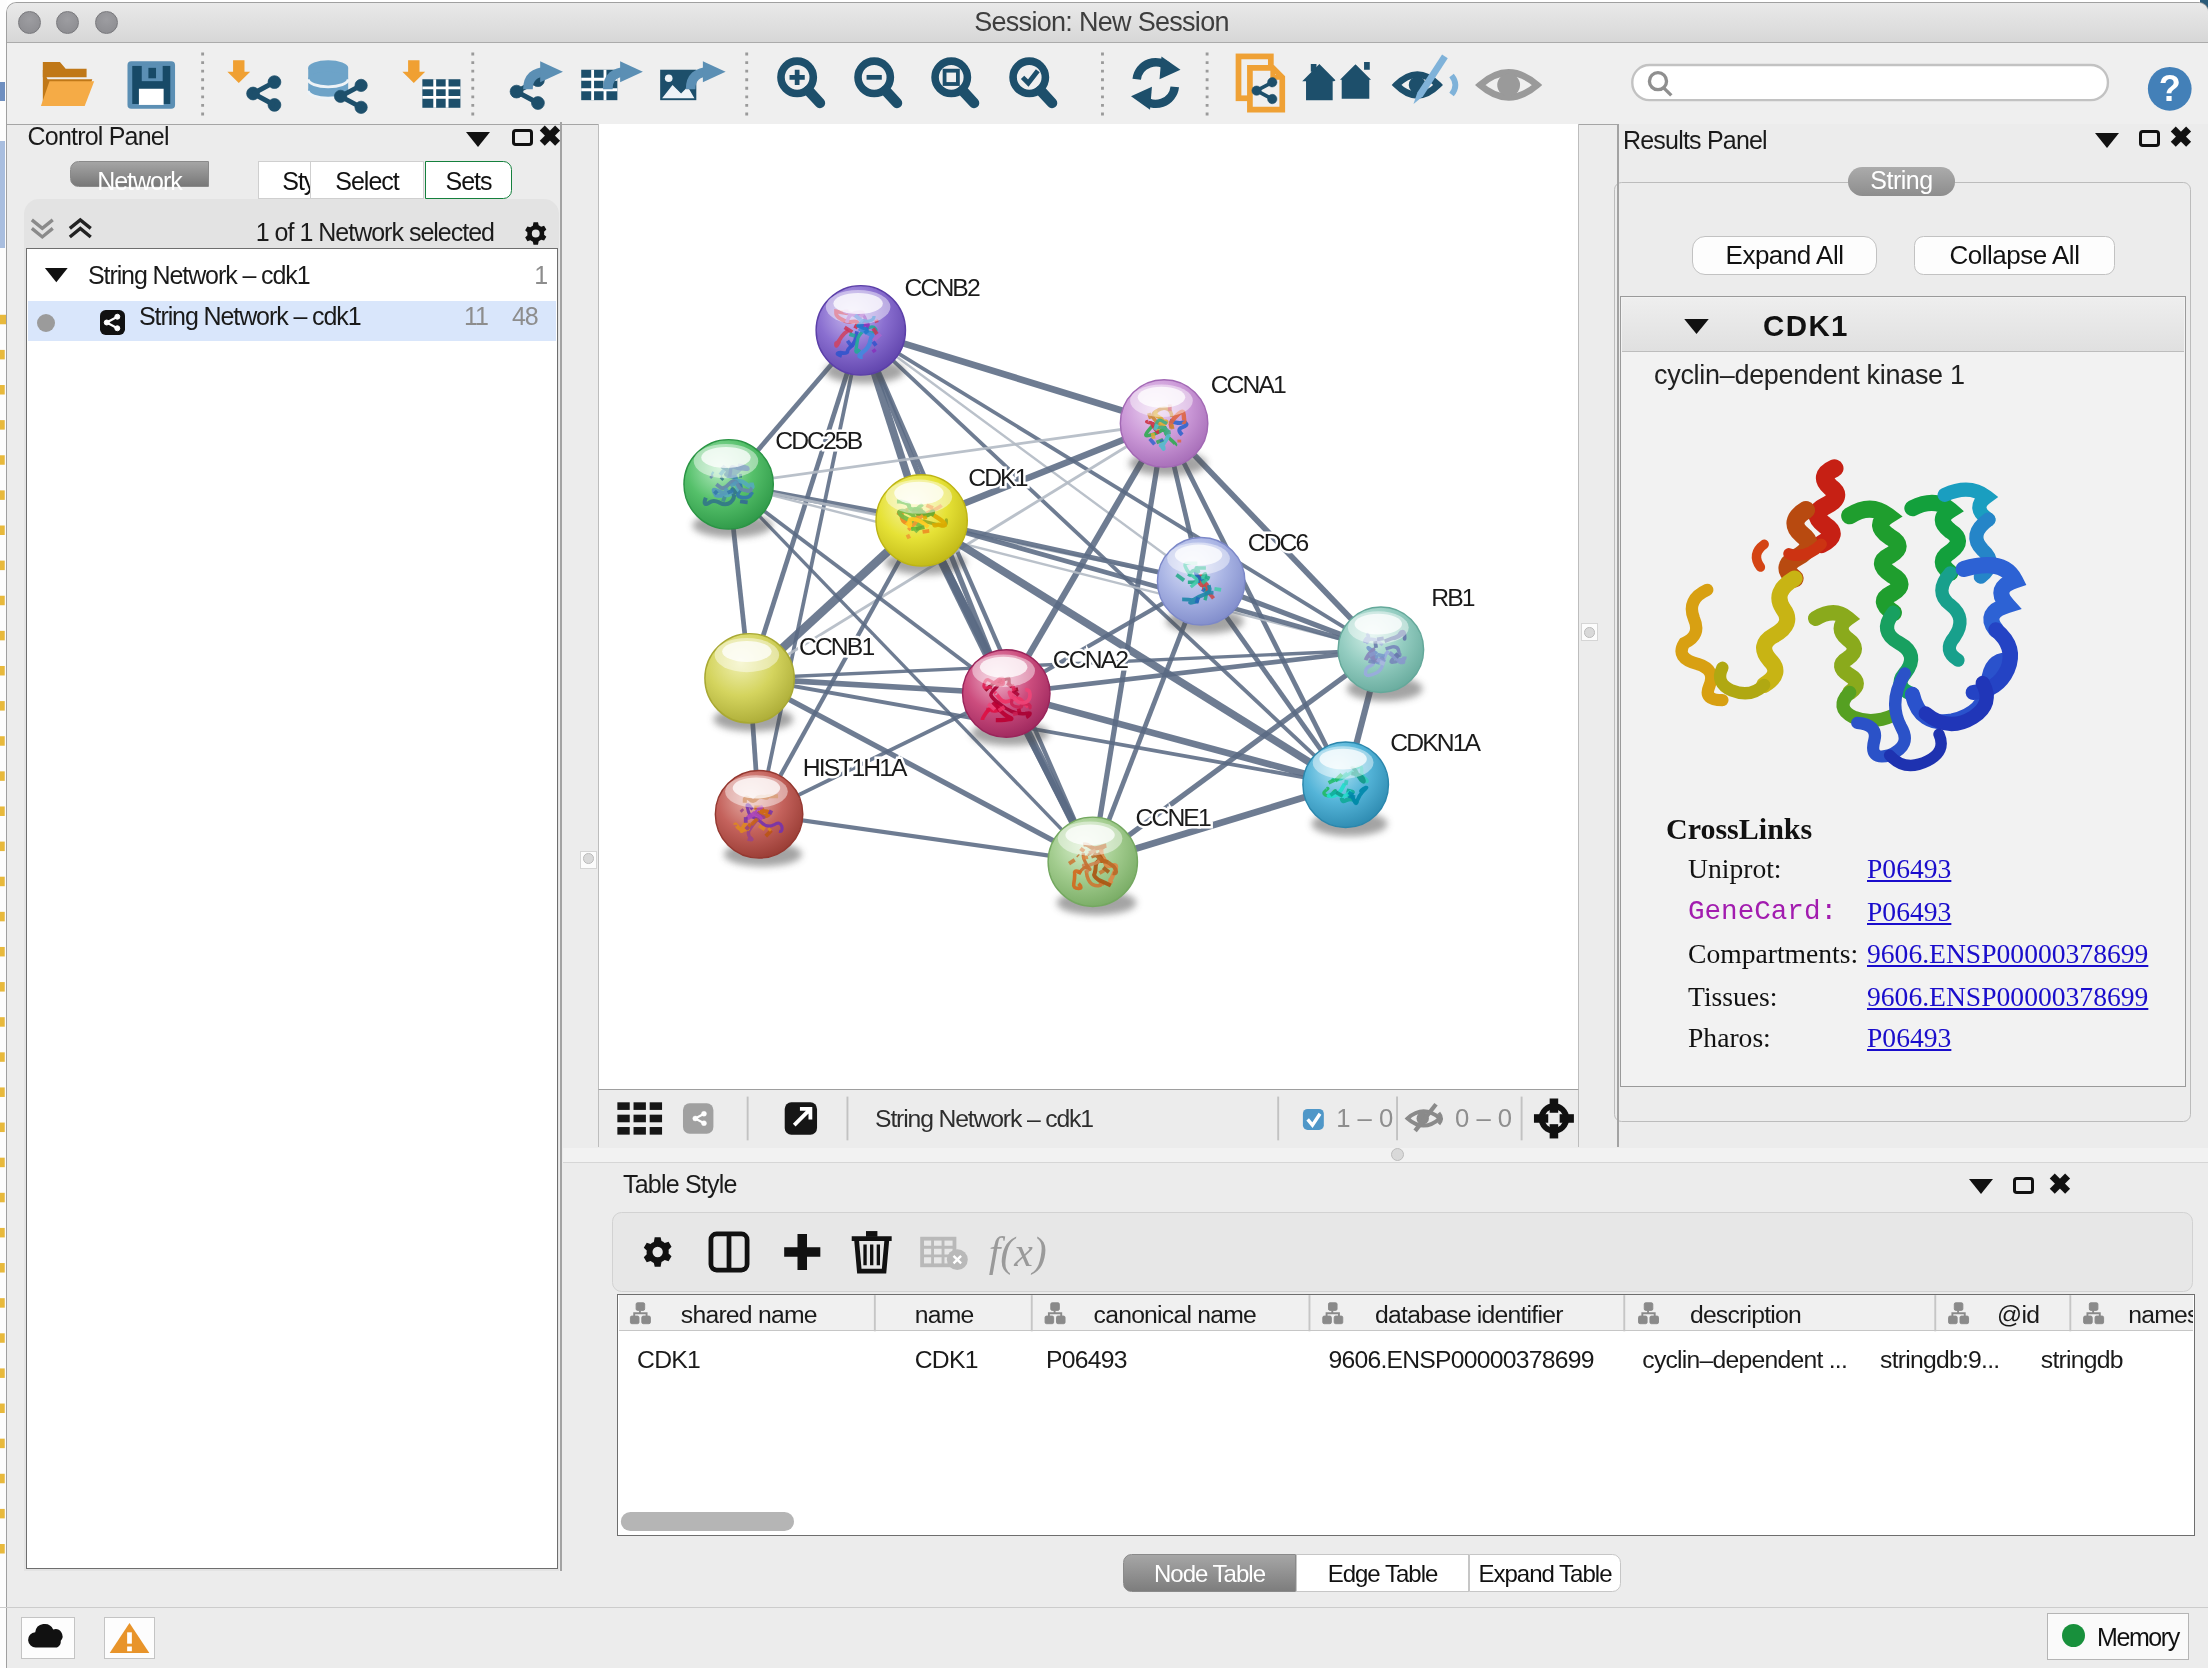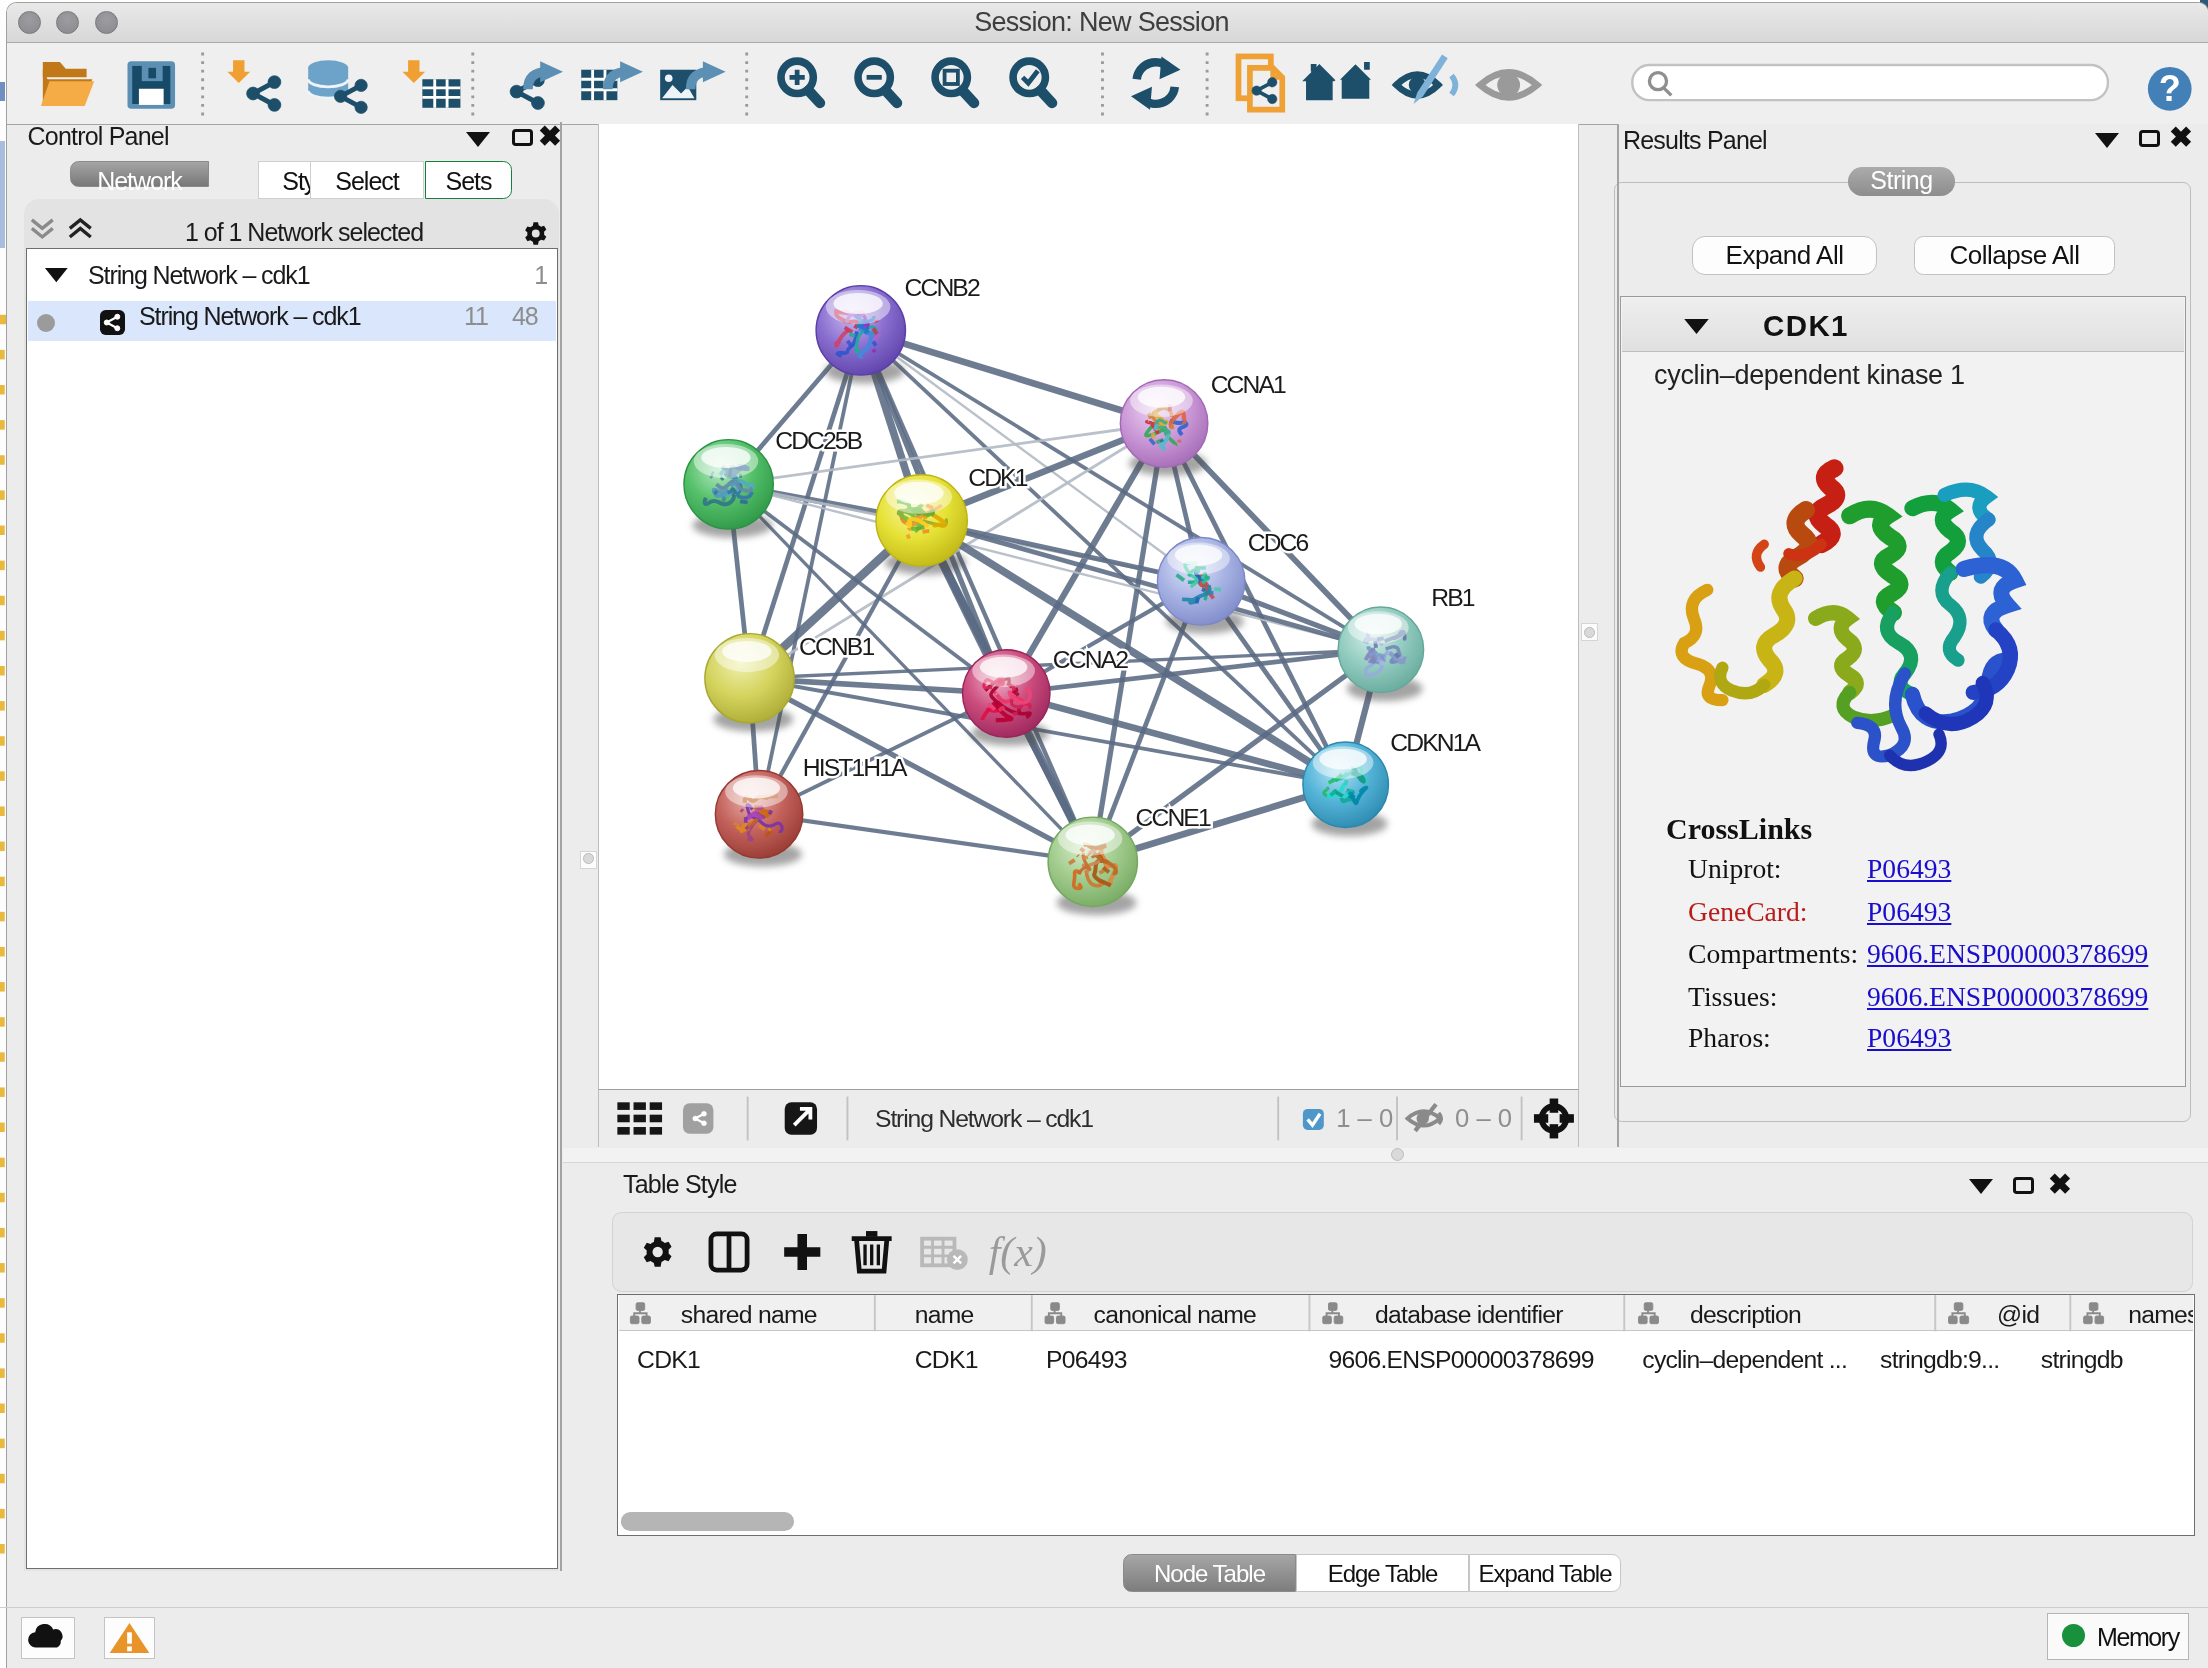--- a/index.html
+++ b/index.html
@@ -268,21 +268,21 @@
 <div class="abs" style="left:24px;top:199px;width:535px;height:1372px;background:#e3e3e3;border-radius:15px 15px 0 0;"></div>
 
 <svg class="abs" style="left:28.5px;top:217px;" width="76" height="28.5" viewBox="0 0 80 30">
   <g fill="none" stroke="#8a8a8a" stroke-width="3.5">
     <path d="M3 3 L14 12 L25 3 M3 12 L14 21 L25 12"></path>
   </g>
   <g fill="none" stroke="#222" stroke-width="3.5">
     <path d="M43 12 L54 3 L65 12 M43 21 L54 12 L65 21"></path>
   </g>
 </svg>
-<div class="abs" style="left:114px;top:218px;width:380px;text-align:center;font-size:25px;letter-spacing:-1px;color:#1c1c1c;">1 of 1 Network selected</div>
+<div class="abs" style="left:114px;top:218px;width:380px;text-align:right;font-size:25px;letter-spacing:-1px;color:#1c1c1c;">1 of 1 Network selected</div>
 <svg class="abs" style="left:521px;top:220px;" width="29.5" height="27" viewBox="0 0 24 24">
   <path fill="#111" d="M12 8.5 A3.5 3.5 0 1 0 12 15.5 A3.5 3.5 0 1 0 12 8.5 M10 2 h4 l.6 2.6 a7.6 7.6 0 0 1 2.2 1.3 l2.6-.8 2 3.4 -2 1.9 a7.6 7.6 0 0 1 0 2.6 l2 1.9 -2 3.4 -2.6-.8 a7.6 7.6 0 0 1 -2.2 1.3 L14 22 h-4 l-.6-2.6 a7.6 7.6 0 0 1 -2.2-1.3 l-2.6.8 -2-3.4 2-1.9 a7.6 7.6 0 0 1 0-2.6 l-2-1.9 2-3.4 2.6.8 a7.6 7.6 0 0 1 2.2-1.3 Z"></path>
 </svg>
 
 <div class="abs" style="left:26px;top:248px;width:532px;height:1321px;background:#ffffff;border:1.9px solid #6e6e6e;"></div>
 <div class="abs" style="left:27.6px;top:301px;width:528px;height:40px;background:#d9e6fb;"></div>
 <svg class="abs" style="left:43px;top:266px;" width="28.5" height="19" viewBox="0 0 30 20">
     <path d="M2 2 L26 2 L14 17 Z" fill="#111"></path>
   </svg>
 <div class="abs ctext" style="left:88px;top:261px;">String Network – cdk1</div>
@@ -795,21 +795,21 @@
     <path d="M340 184 Q362 202 352 226 Q342 248 316 250" stroke="#2443c4" stroke-width="16"></path>
     <path d="M244 230 Q226 260 240 286 Q252 306 228 316 Q206 322 212 300 Q216 284 194 282" stroke="#2b52c8" stroke-width="13"></path>
     <path d="M266 272 Q290 292 316 276 Q338 262 326 240" stroke="#2036b8" stroke-width="15"></path>
     <path d="M228 316 Q244 334 268 322 Q288 312 280 294" stroke="#1e32b0" stroke-width="12"></path>
   </g>
 </svg>
 
 <div class="abs" style="left:1666px;top:812px;font-family:'Liberation Serif',serif;font-size:30px;font-weight:bold;color:#111;">CrossLinks</div>
 <div class="abs" style="left:1688px;top:853px;font-family:'Liberation Serif',serif;font-size:27.6px;color:#111;">Uniprot:</div>
 <div class="abs" style="left:1867px;top:853px;font-family:'Liberation Serif',serif;font-size:27.6px;color:#1a0dcc;text-decoration:underline;">P06493</div>
-<div class="abs" style="left:1688px;top:896px;font-family:Liberation Serif, serif;font-size:27.6px;color:#b91c1c;">GeneCard:</div>
+<div class="abs" style="left:1688px;top:896px;font-family:Liberation Mono, monospace;font-size:27.6px;color:#a21caf;">GeneCard:</div>
 <div class="abs" style="left:1867px;top:896px;font-family:'Liberation Serif',serif;font-size:27.6px;color:#1a0dcc;text-decoration:underline;">P06493</div>
 <div class="abs" style="left:1688px;top:938px;font-family:'Liberation Serif',serif;font-size:27.6px;color:#111;">Compartments:</div>
 <div class="abs" style="left:1867px;top:938px;font-family:'Liberation Serif',serif;font-size:27.6px;color:#1a0dcc;text-decoration:underline;">9606.ENSP00000378699</div>
 <div class="abs" style="left:1688px;top:981px;font-family:'Liberation Serif',serif;font-size:27.6px;color:#111;">Tissues:</div>
 <div class="abs" style="left:1867px;top:981px;font-family:'Liberation Serif',serif;font-size:27.6px;color:#1a0dcc;text-decoration:underline;">9606.ENSP00000378699</div>
 <div class="abs" style="left:1688px;top:1022px;font-family:'Liberation Serif',serif;font-size:27.6px;color:#111;">Pharos:</div>
 <div class="abs" style="left:1867px;top:1022px;font-family:'Liberation Serif',serif;font-size:27.6px;color:#1a0dcc;text-decoration:underline;">P06493</div>
 
 <div class="abs" style="left:623px;top:1170px;font-size:25px;letter-spacing:-0.8px;color:#1a1a1a;">Table Style</div>
 <div class="ph-tri" style="left:1969px;top:1179px;"></div>

